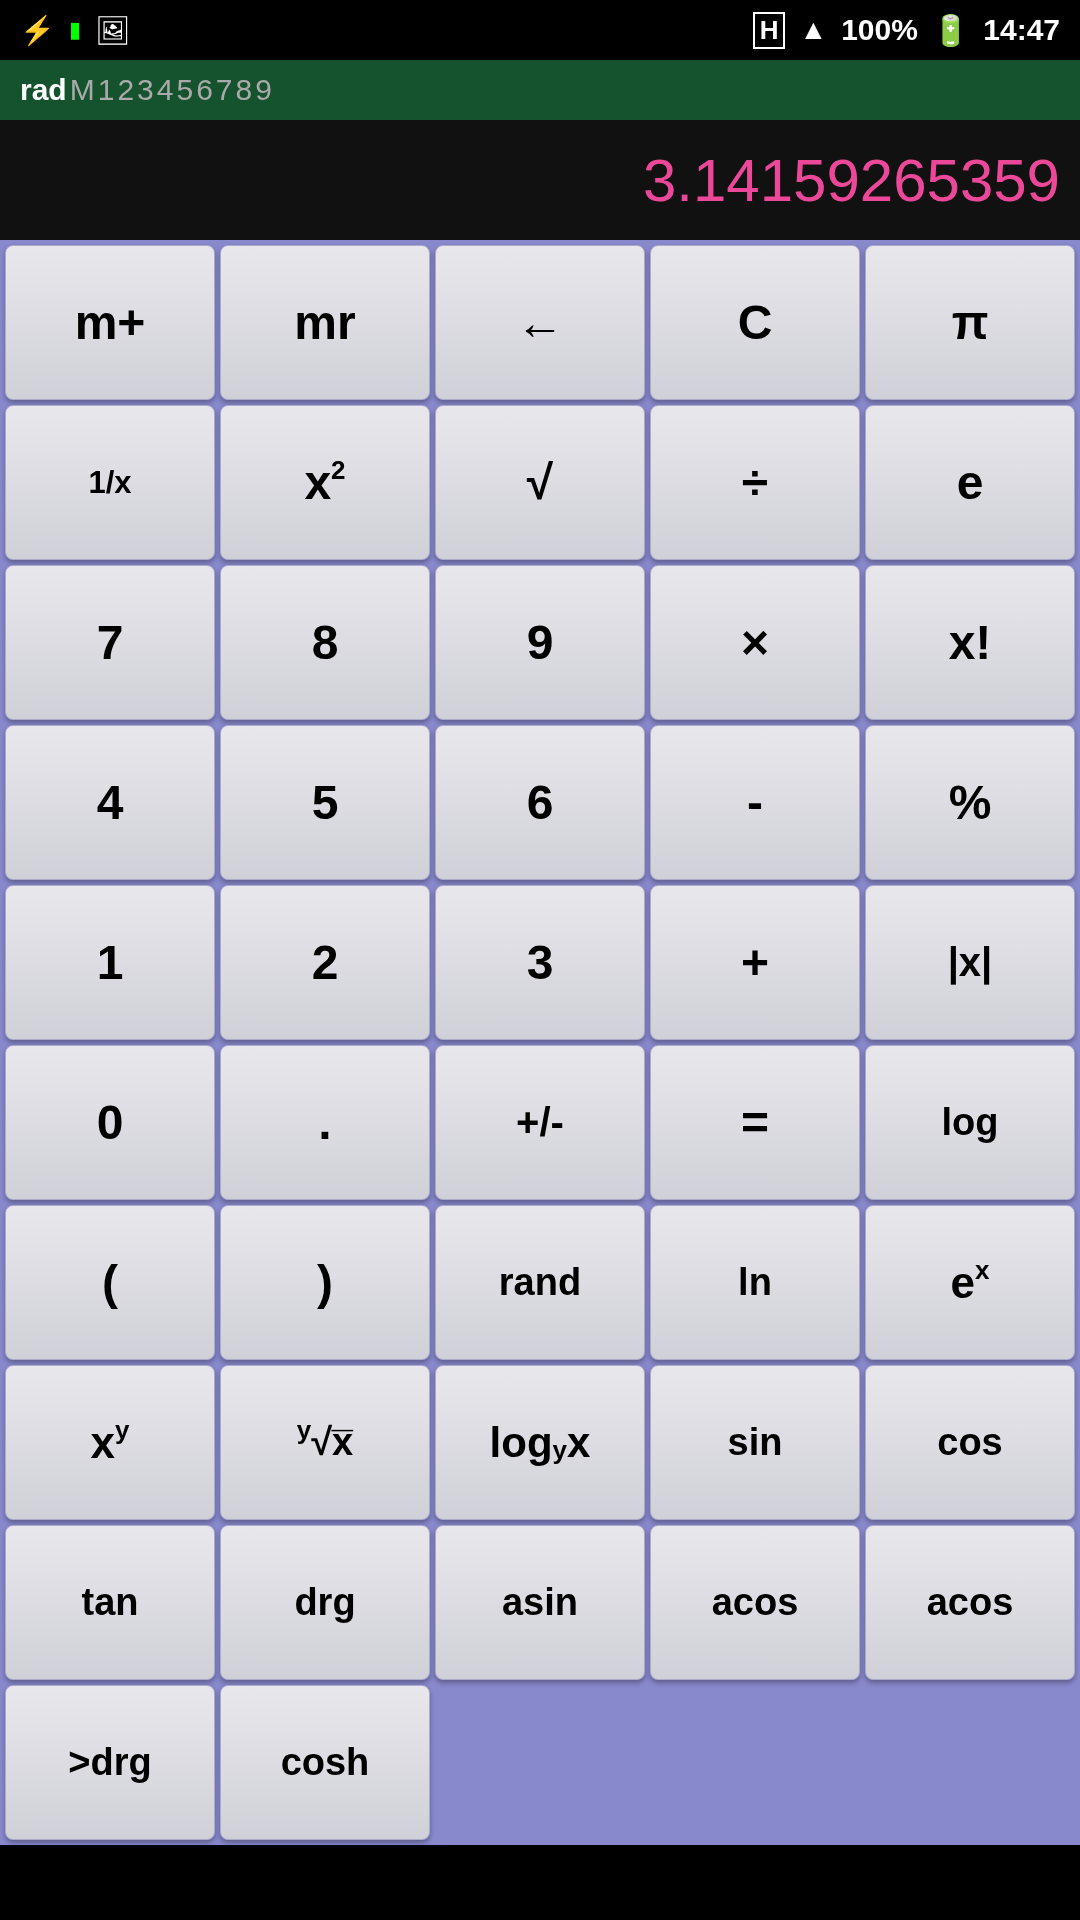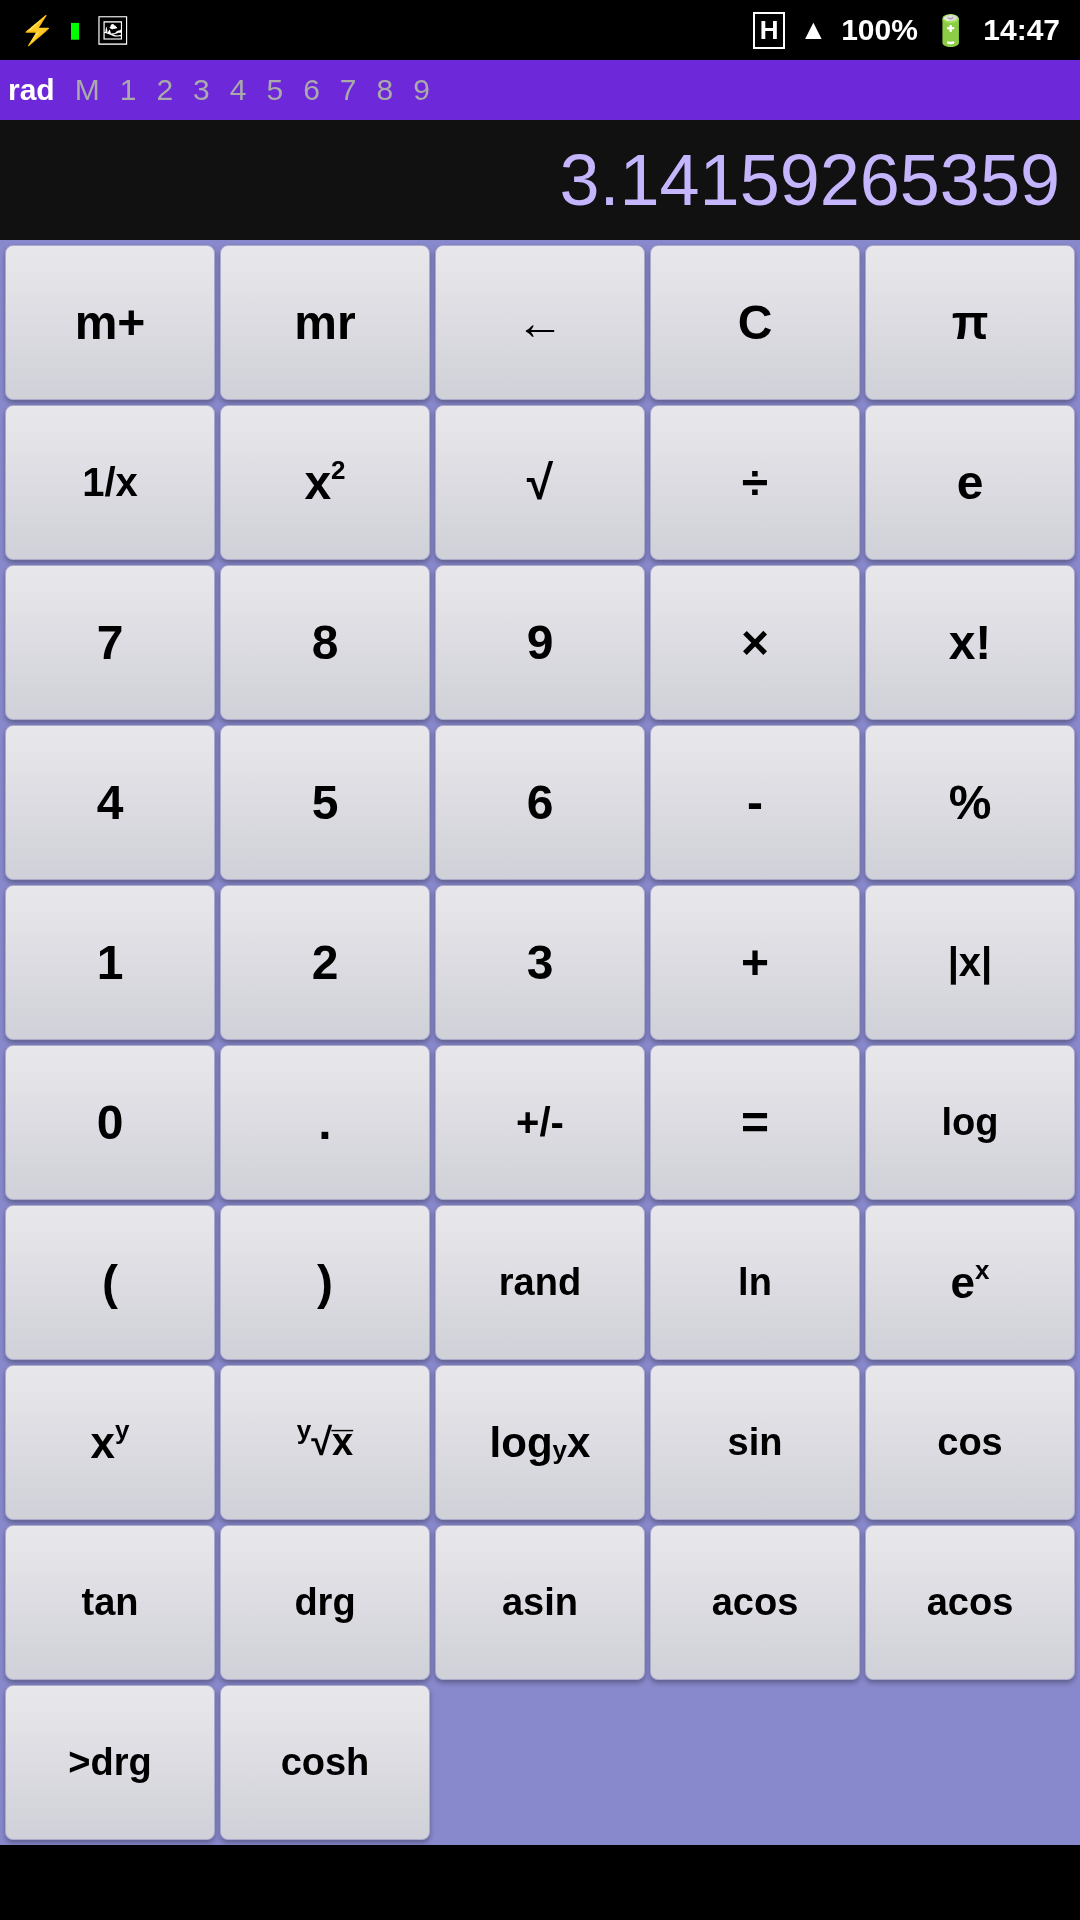--- a/index.html
+++ b/index.html
@@ -36,25 +36,25 @@
       align-items: center;
       gap: 14px;
       font-size: 30px;
       font-weight: bold;
     }
 
     
     #mode-bar {
       width: 100%;
       height: 60px;
-      background: #6d28d9;
-      display: flex;
-      align-items: center;
-      padding: 0 8px;
-      gap: 20px;
+      background: #14532d;
+      display: flex;
+      align-items: center;
+      padding: 0 20px;
+      gap: 3px;
     }
 
     .mode-item {
       color: #aaa;
       font-size: 30px;
     }
 
     .mode-item.active {
       color: #fff;
       font-weight: bold;
@@ -65,22 +65,22 @@
       width: 100%;
       height: 120px;
       background: #111;
       display: flex;
       align-items: center;
       justify-content: flex-end;
       padding: 0 20px;
     }
 
     #display-value {
-      color: #c4b5fd;
-      font-size: 72px;
+      color: #ec4899;
+      font-size: 60px;
       font-weight: normal;
       margin-left: 28px;
     }
 
     
     #calculator {
       width: 100%;
       background: #8888cc;
       padding: 5px;
       display: grid;
@@ -186,21 +186,21 @@
       <span>←</span>
     </div>
   <div class="calc-btn">
       <span>C</span>
     </div>
 
   <div class="calc-btn">
       <span>π</span>
     </div>
   <div class="calc-btn">
-      <span style="font-size:40px;">1/x</span>
+      <span style="font-size:31px;">1/x</span>
     </div>
   <div class="calc-btn">x<sup>2</sup></div>
   <div class="calc-btn">
       <span>√</span>
     </div>
   <div class="calc-btn">
       <span>÷</span>
     </div>
 
   <div class="calc-btn">

